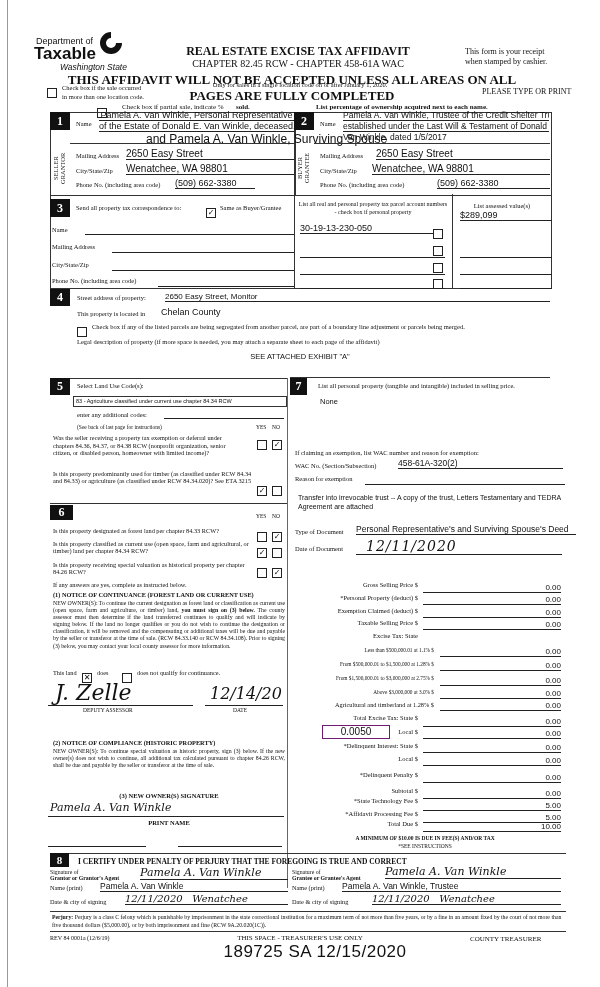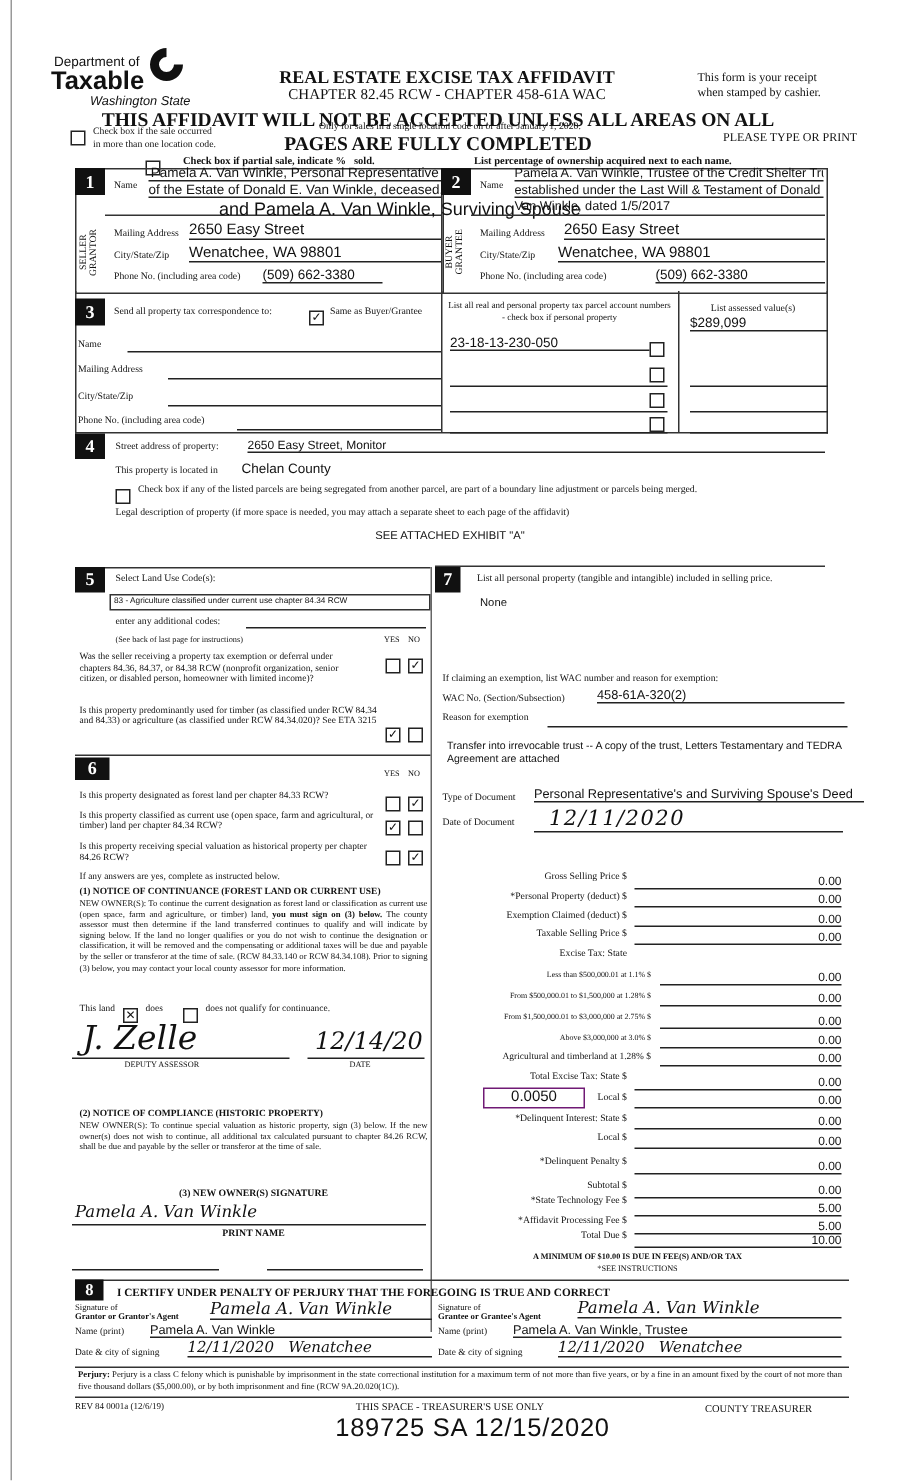--- a/index.html
+++ b/index.html
@@ -37,21 +37,21 @@
 <div class="abs serif" style="left:150px;top:81px;width:300px;text-align:center;font-size:6.5px;">Only for sales in a single location code on or after January 1, 2020.</div>
 <div class="abs serif" style="left:465px;top:47px;font-size:8px;">This form is your receipt</div>
 <div class="abs serif" style="left:465px;top:57px;font-size:8px;">when stamped by cashier.</div>
 <div class="abs serif" style="left:482px;top:87px;font-size:8px;">PLEASE TYPE OR PRINT</div>
 
 <div class="abs" style="left:47px;top:83px;"><span class="cb"></span></div>
 <div class="abs serif tiny" style="left:62px;top:84px;">Check box if the sale occurred</div>
 <div class="abs serif tiny" style="left:62px;top:93px;">in more than one location code.</div>
 
 <div class="abs" style="left:97px;top:103px;"><span class="cb"></span></div>
-<div class="abs serif" style="left:110px;top:103px;font-size:7px;font-weight:bold;padding-left:12px;">Check box if partial sale, indicate %</div>
+<div class="abs serif" style="left:110px;top:103px;font-size:7px;font-weight:normal;padding-left:12px;">Check box if partial sale, indicate %</div>
 <div class="abs serif" style="left:236px;top:103px;font-size:7px;font-weight:bold;">sold.</div>
 <div class="abs serif" style="left:316px;top:103px;font-size:7px;font-weight:bold;">List percentage of ownership acquired next to each name.</div>
 
 <div class="abs" style="left:50px;top:112px;width:244px;height:82px;border:1px solid #333;"></div>
 <div class="abs numbox" style="left:50px;top:112px;width:20px;height:18px;font-size:12px;line-height:18px;">1</div>
 <div class="abs serif" style="left:52px;top:146px;width:16px;height:44px;writing-mode:vertical-rl;transform:rotate(180deg);font-size:6.5px;text-align:center;">SELLER GRANTOR</div>
 <div class="abs" style="left:70px;top:143px;width:224px;height:1px;background:#333;"></div>
 <div class="abs serif tiny" style="left:76px;top:120px;">Name</div>
 <div class="abs fld line" style="left:99px;top:110px;width:195px;font-size:9px;white-space:nowrap;overflow:hidden;text-align:center;">Pamela A. Van Winkle, Personal Representative</div>
 <div class="abs fld line" style="left:99px;top:121px;width:195px;font-size:9px;white-space:nowrap;overflow:hidden;">of the Estate of Donald E. Van Winkle, deceased,</div>
@@ -90,21 +90,21 @@
 <div class="abs serif tiny" style="left:52px;top:261px;">City/State/Zip</div>
 <div class="abs line" style="left:112px;top:270px;width:182px;"></div>
 <div class="abs serif tiny" style="left:52px;top:277px;">Phone No. (including area code)</div>
 <div class="abs line" style="left:158px;top:286px;width:136px;"></div>
 
 <div class="abs" style="left:294px;top:194px;width:1px;height:94px;background:#333;"></div>
 <div class="abs" style="left:452px;top:194px;width:1px;height:94px;background:#333;"></div>
 <div class="abs serif" style="left:298px;top:200px;width:150px;text-align:center;font-size:6px;line-height:8px;">List all real and personal property tax parcel account numbers - check box if personal property</div>
 <div class="abs serif" style="left:455px;top:202px;width:94px;text-align:center;font-size:6.5px;">List assessed value(s)</div>
 
-<div class="abs fld line" style="left:300px;top:223px;width:140px;font-size:9px;">23-18-13-230-050</div>
+<div class="abs fld line" style="left:300px;top:223px;width:140px;font-size:9px;">30-19-13-230-050</div>
 <div class="abs" style="left:433px;top:224px;"><span class="cb"></span></div>
 <div class="abs fld line" style="left:460px;top:210px;width:92px;font-size:9px;">$289,099</div>
 
 <div class="abs line" style="left:300px;top:249px;width:145px;height:8px;"></div>
 <div class="abs" style="left:433px;top:241px;"><span class="cb"></span></div>
 <div class="abs line" style="left:460px;top:249px;width:92px;height:8px;"></div>
 
 <div class="abs line" style="left:300px;top:266px;width:145px;height:8px;"></div>
 <div class="abs" style="left:433px;top:258px;"><span class="cb"></span></div>
 <div class="abs line" style="left:460px;top:266px;width:92px;height:8px;"></div>

